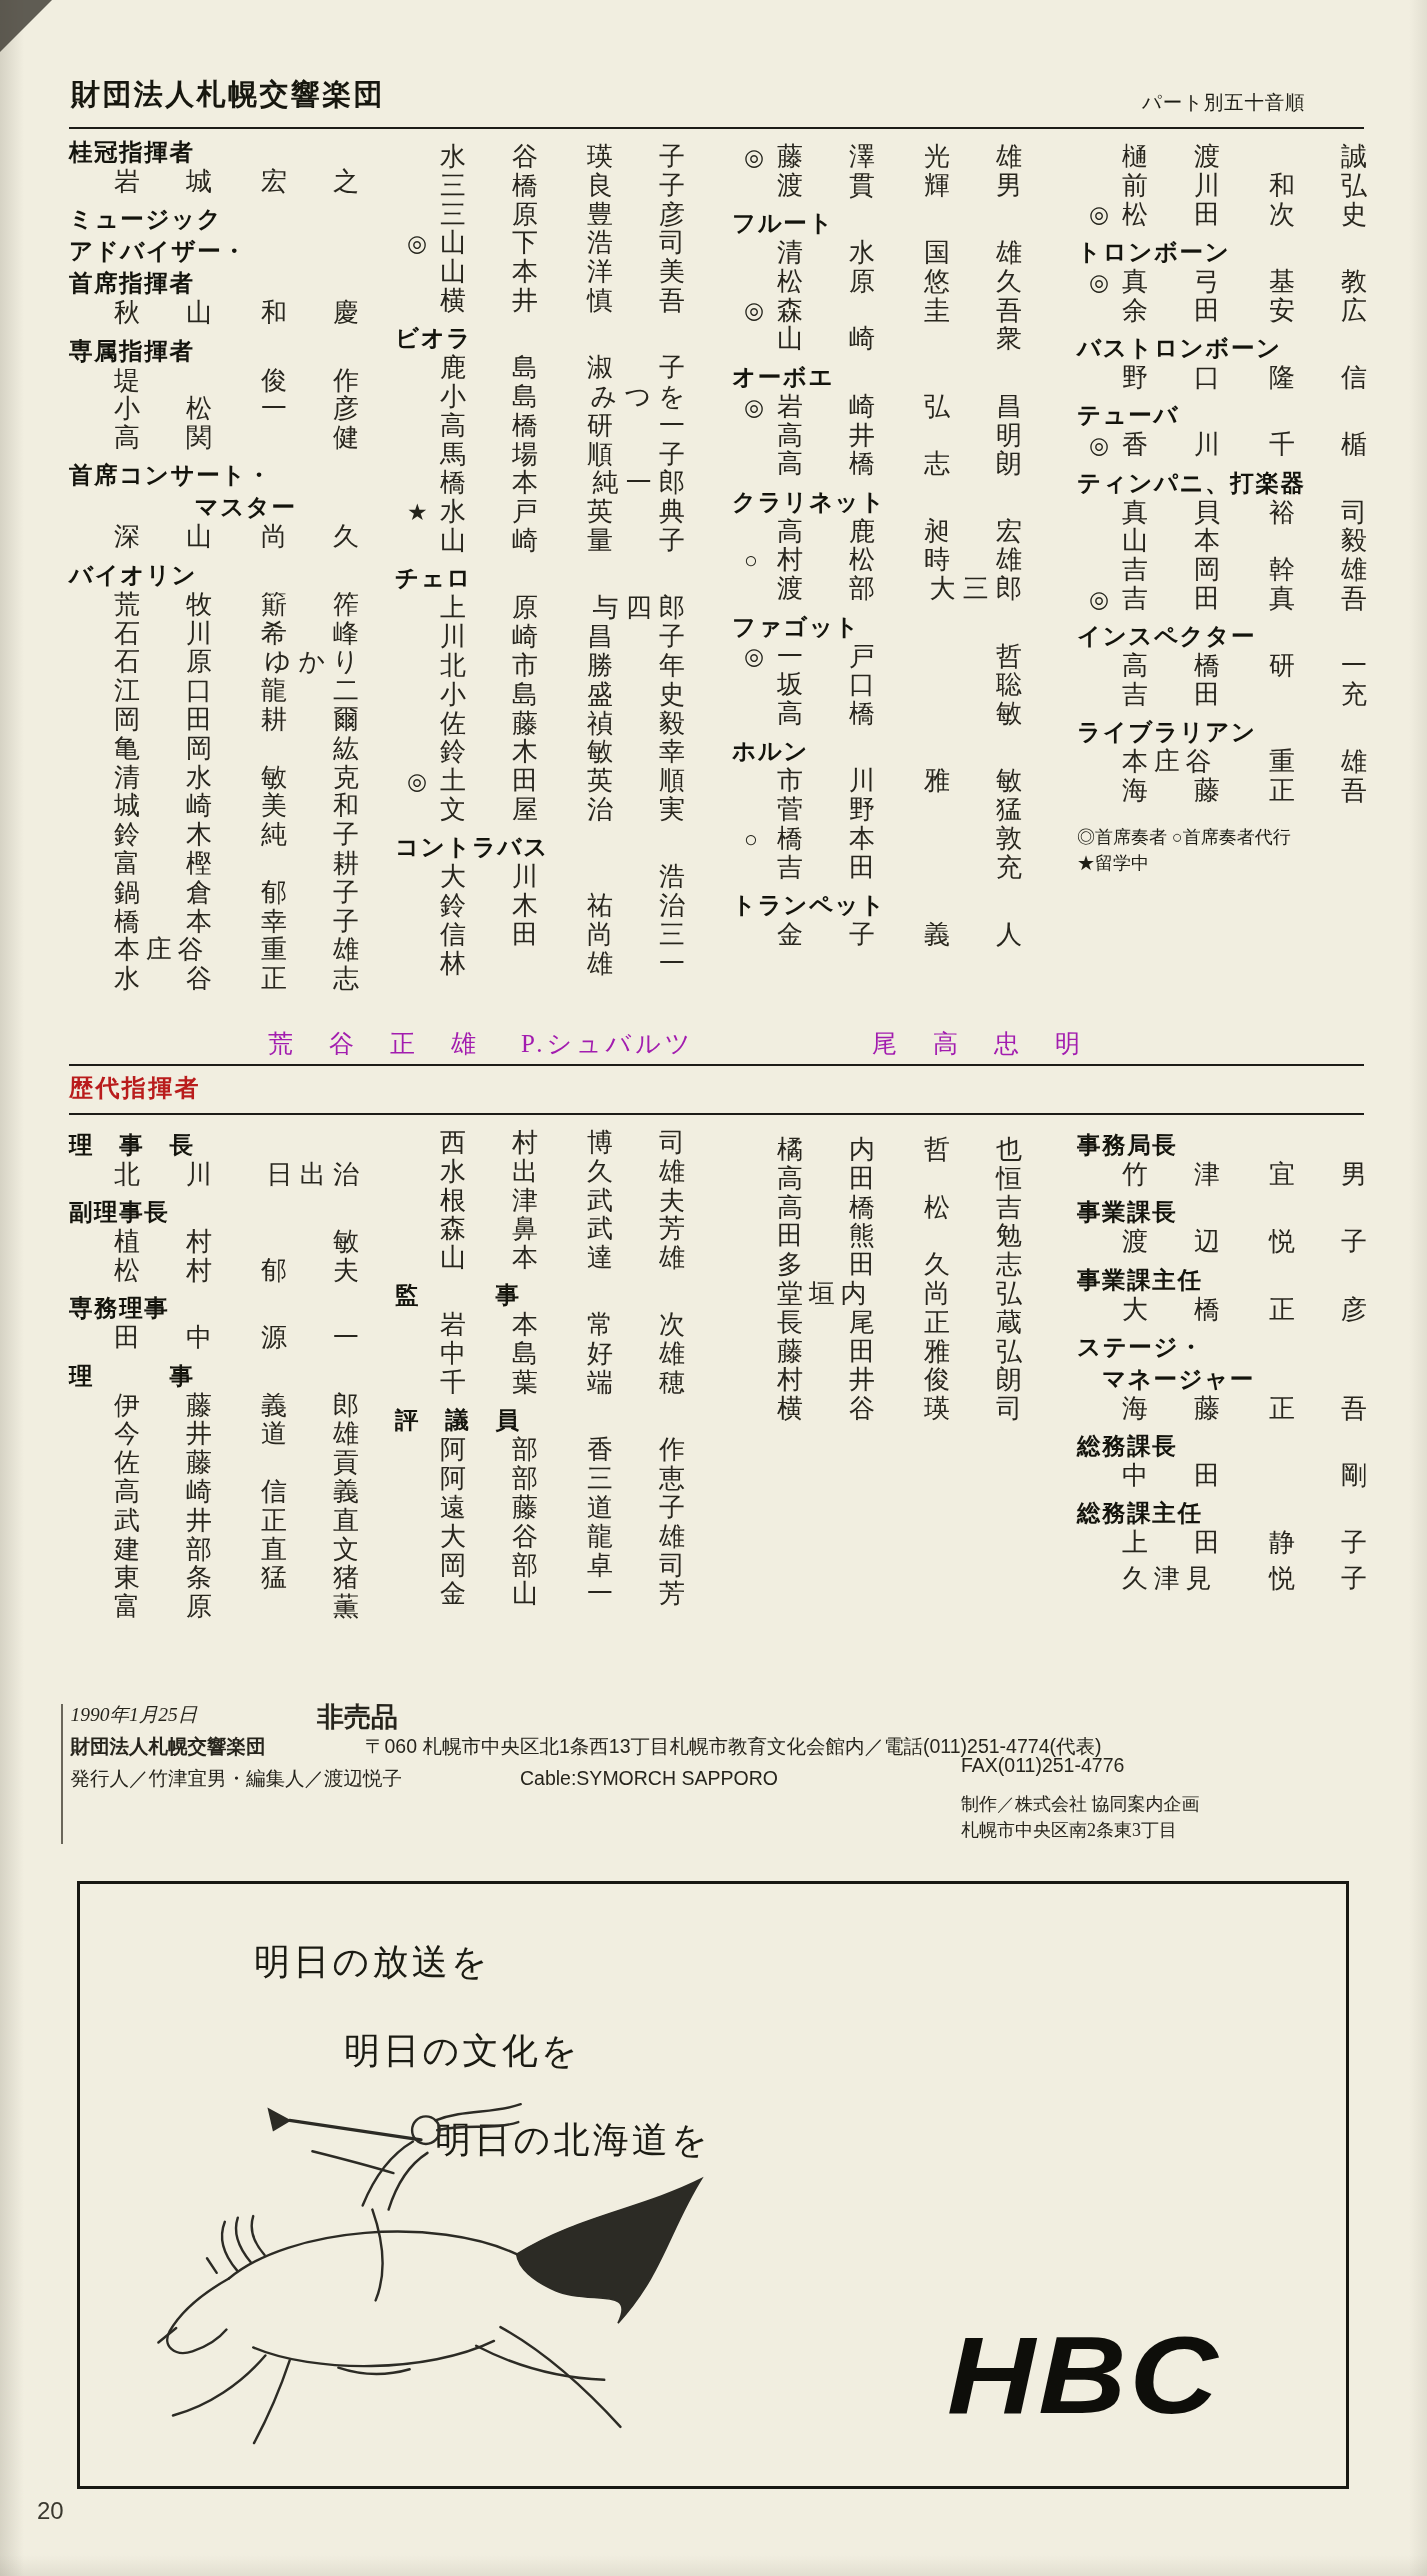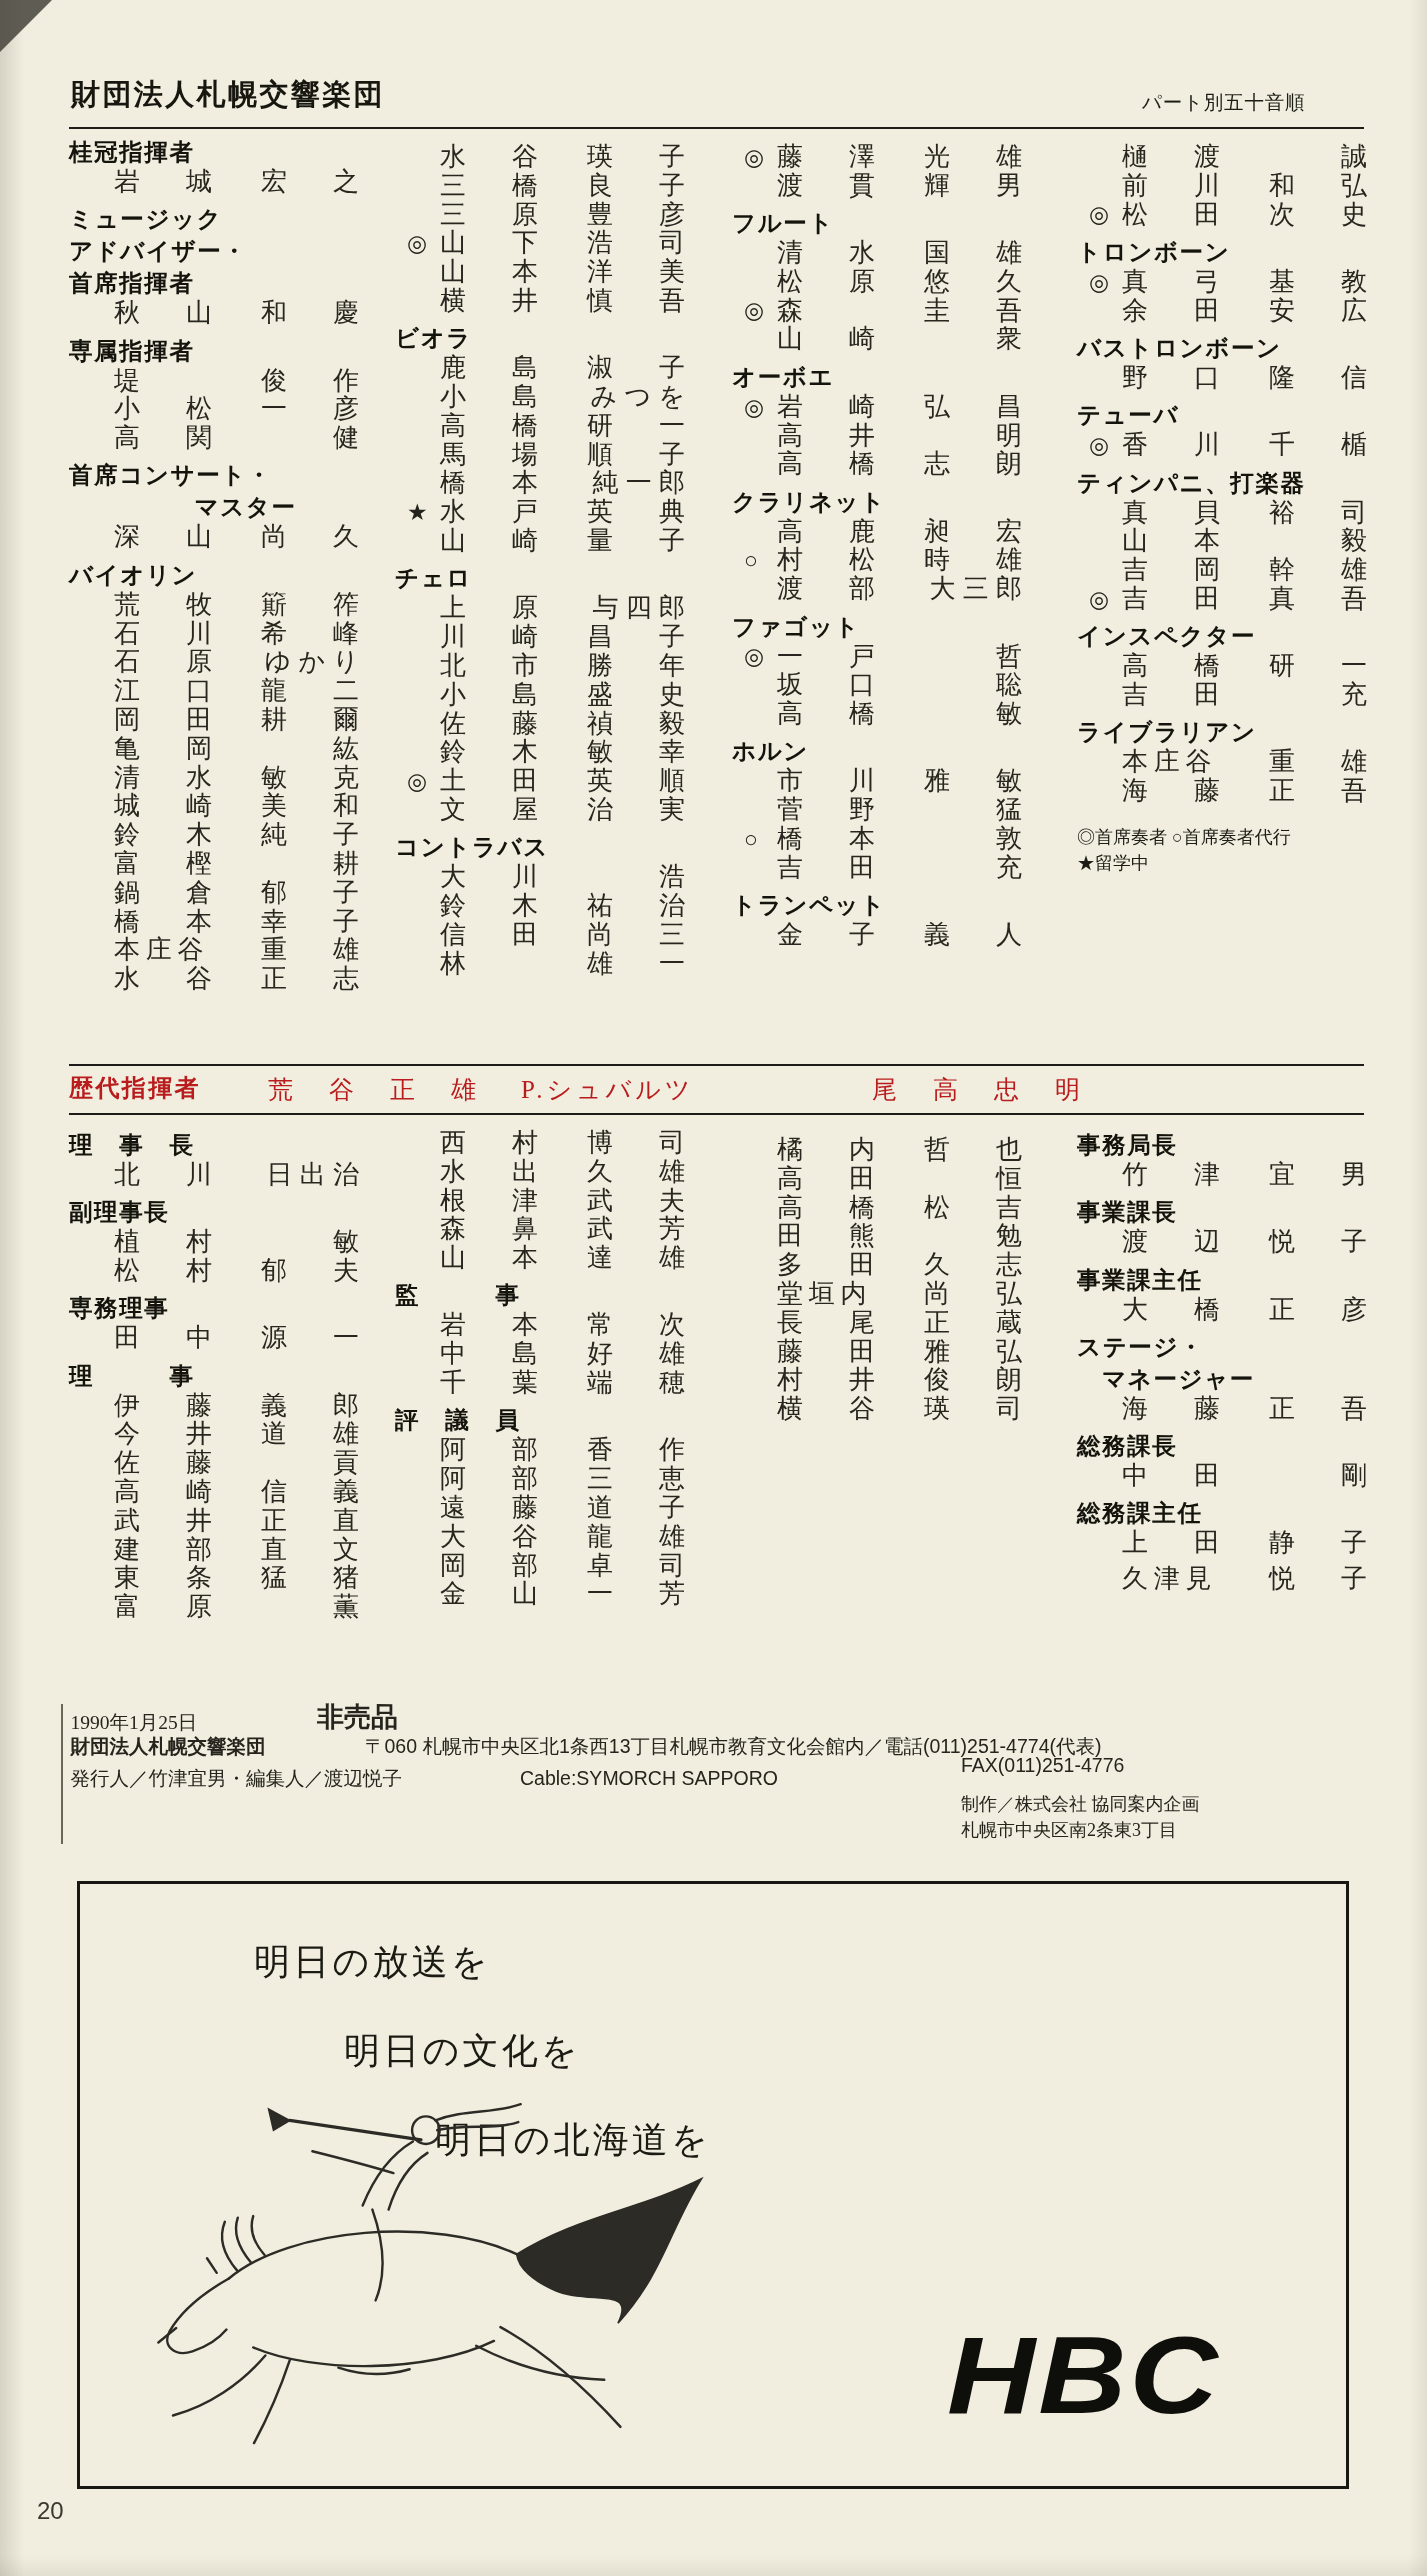--- a/index.html
+++ b/index.html
@@ -41,21 +41,21 @@
     width:245px;height:28px;margin:0 0 0.8px 45px;
     font-size:26px;line-height:27.6px;color:#28261e;}
   .fam,.giv{display:flex;gap:46px;}
   .fam.tight{gap:5.7px;} .giv.tight{gap:7.3px;}
   .mark{position:absolute;left:-33px;top:0.8px;font-size:23px;color:#23231b;}
   .legend{margin-top:19px;font-family:"Liberation Sans",sans-serif;
     font-size:18px;line-height:26px;color:#1d1d15;}
 
   .band-label{position:absolute;left:69px;top:1072px;
     font-family:"Liberation Sans",sans-serif;font-weight:700;font-size:24px;letter-spacing:2.4px;color:#b91c1c;}
-  .band-name{position:absolute;top:1073px;font-size:25px;color:#b91c1c;white-space:pre;}
+  .band-name{position:absolute;top:1027px;font-size:25px;color:#a21caf;white-space:pre;}
   .band-name.wide{letter-spacing:36px;}
   .band-name.narrow{letter-spacing:4px;}
 
   .colophon{position:absolute;left:69px;top:1701px;width:1295px;font-size:19.5px;color:#26241c;}
   .colo-rule{position:absolute;left:-8px;top:3.2px;width:1.6px;height:140px;background:#6a665a;}
   .colo-line{position:relative;height:32px;}
   .c-abs{position:absolute;white-space:pre;}
   .bold-g{font-family:"Liberation Sans",sans-serif;font-weight:700;}
 
   .ad-box{position:absolute;left:77px;top:1881px;width:1266px;height:602px;
@@ -1450,21 +1450,21 @@
           <span>悦</span>
           <span>子</span>
         </span>
       </div>
     </div>
   </div>
 
 <div class="colophon">
   <div class="colo-rule"></div>
   <div class="colo-line">
-    <span class="c-abs" style="left:1.6px;top:8px;">1990年1月25日</span>
+    <span class="c-abs" style="left:1.6px;top:0;font-style:italic;">1990年1月25日</span>
     <span class="c-abs bold-g" style="left:248px;top:-1.6px;font-size:27px;">非売品</span>
   </div>
   <div class="colo-line">
     <span class="c-abs bold-g" style="left:1.6px;top:0;">財団法人札幌交響楽団</span>
     <span class="c-abs" style="left:268px;top:0;font-family:'Liberation Sans',sans-serif;margin-left:28px;">〒060 札幌市中央区北1条西13丁目札幌市教育文化会館内／電話(011)251-4774(代表)</span>
   </div>
   <div class="colo-line">
     <span class="c-abs" style="left:1.6px;top:0;">発行人／竹津宜男・編集人／渡辺悦子</span>
     <span class="c-abs" style="left:451px;top:1.6px;font-family:'Liberation Sans',sans-serif;">Cable:SYMORCH SAPPORO</span>
     <span class="c-abs" style="left:892px;top:-11.4px;font-family:'Liberation Sans',sans-serif;">FAX(011)251-4776</span>

